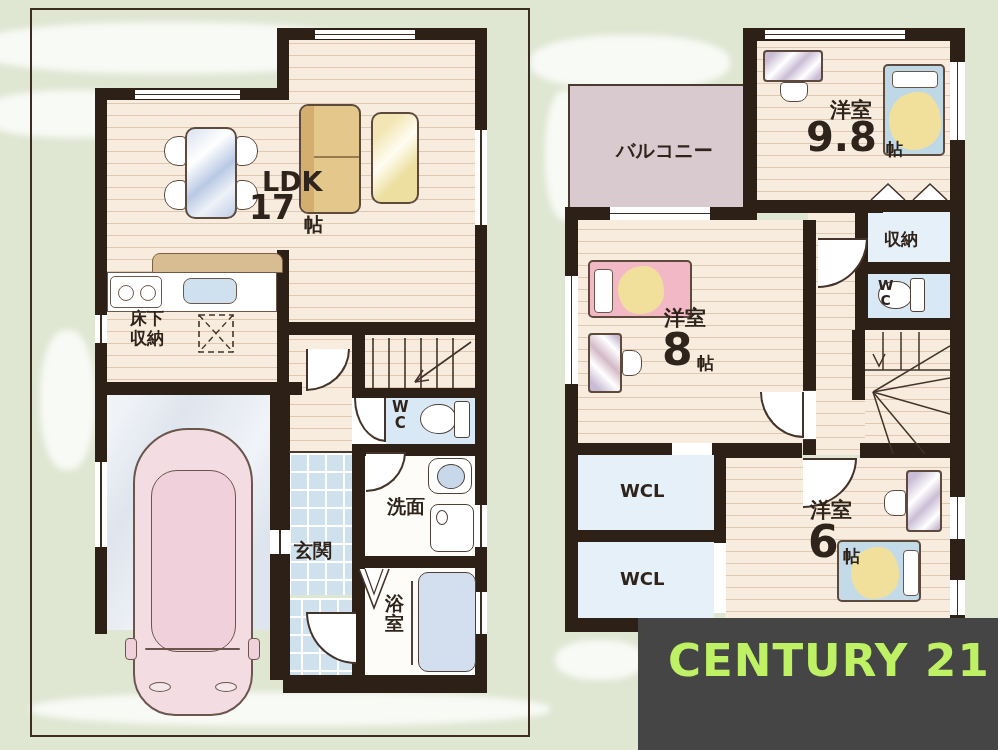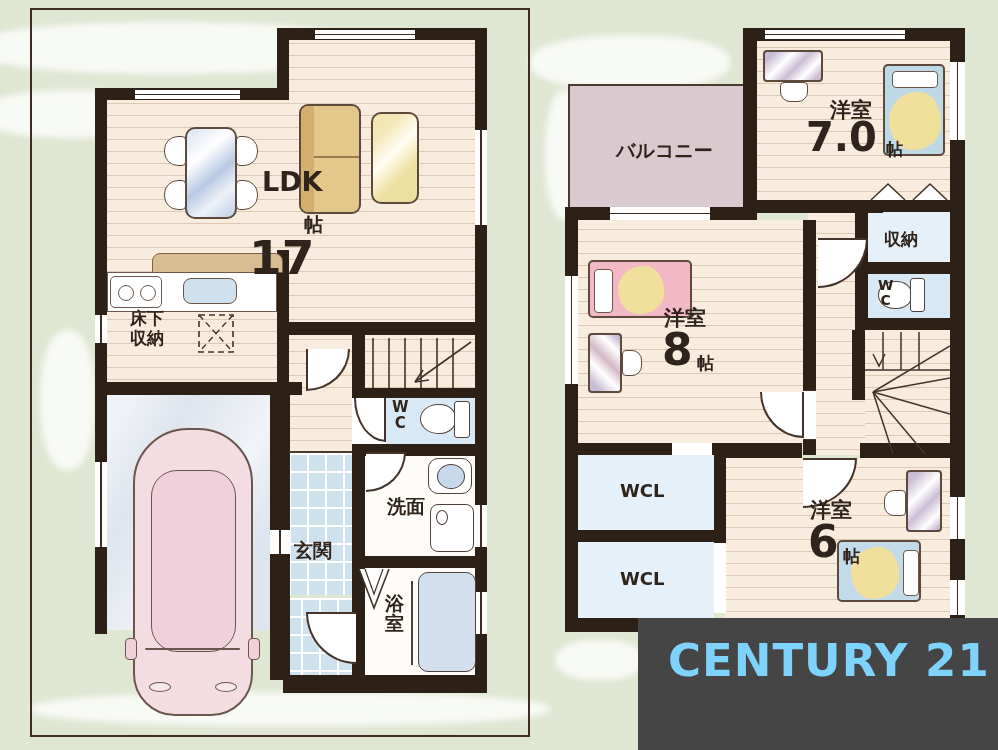--- a/index.html
+++ b/index.html
@@ -25,21 +25,21 @@
   .leaf-l{border-left:2px solid #43332a;}
   .leaf-r{border-right:2px solid #43332a;}
   .leaf-t{border-top:2px solid #43332a;}
   .lbl{position:absolute;color:#2f241b;font-weight:bold;white-space:nowrap;}
   .stack{width:1.1em;word-break:break-all;text-align:center;line-height:1.05;white-space:normal;}
   .furn{position:absolute;border:2px solid #5d4a3d;border-radius:7px;box-sizing:border-box;}
   .chair{position:absolute;background:#fff;border:1.5px solid #5d4a3d;box-sizing:border-box;}
   .pillow{position:absolute;background:#fff;border:1.5px solid #6a564a;border-radius:4px;}
   .blanket{position:absolute;background:#f0e09c;border-radius:58% 42% 55% 45%/50% 55% 45% 55%;}
   .logo{position:absolute;background:#454545;}
-  .logo .brand{color:#7dd3fc;font-weight:bold;font-size:45px;letter-spacing:1px;line-height:1;}
+  .logo .brand{color:#bef264;font-weight:bold;font-size:45px;letter-spacing:1px;line-height:1;}
   .logo .store{color:#c9b37e;font-weight:bold;font-size:19px;letter-spacing:.45em;margin-top:12px;}
   svg{display:block;}
 </style>
 </head>
 <body>
 
 <div id="canvas">
 
   <div class="streak" style="left:-30px;top:22px;width:400px;height:52px;"></div>
   <div class="streak" style="left:-20px;top:90px;width:190px;height:48px;"></div>
@@ -158,21 +158,21 @@
     <div class="abs" style="left:133px;top:428px;width:120px;height:288px;background:#f3dde3;border:2.5px solid #6b564e;border-radius:55px 55px 42px 42px;box-sizing:border-box;">
       <div class="abs" style="left:16px;top:40px;width:83px;height:180px;background:#efd0db;border:1.8px solid #6b564e;border-radius:26px;"></div>
       <div class="abs" style="left:10px;top:218px;width:95px;height:2px;background:#6b564e;border-radius:2px;"></div>
       <div class="abs" style="left:14px;top:252px;width:20px;height:8px;border:1.5px solid #6b564e;border-radius:50%;background:#f6e7ec;"></div>
       <div class="abs" style="left:80px;top:252px;width:20px;height:8px;border:1.5px solid #6b564e;border-radius:50%;background:#f6e7ec;"></div>
       <div class="abs" style="left:-10px;top:208px;width:10px;height:20px;background:#efd0db;border:1.5px solid #6b564e;border-radius:4px;"></div>
       <div class="abs" style="left:113px;top:208px;width:10px;height:20px;background:#efd0db;border:1.5px solid #6b564e;border-radius:4px;"></div>
     </div>
 
     <div class="lbl" style="left:262px;top:166px;font-size:27px;">LDK</div>
-    <div class="lbl" style="left:249px;top:188px;font-size:47px;margin-top:42px;">17</div>
+    <div class="lbl" style="left:249px;top:188px;font-size:33px;">17</div>
     <div class="lbl" style="left:304px;top:212px;font-size:19px;">帖</div>
     <div class="lbl" style="left:130px;top:308px;font-size:17px;line-height:1.2;">
       <span style="display:block;">床下</span>
       <span style="display:block;">収納</span>
     </div>
     <div class="lbl stack" style="left:392px;top:400px;font-size:15px;">WC</div>
     <div class="lbl" style="left:387px;top:494px;font-size:19px;">洗面</div>
     <div class="lbl" style="left:294px;top:538px;font-size:19px;">玄関</div>
     <div class="lbl stack" style="left:384px;top:594px;font-size:19px;">浴室</div>
   </div>
@@ -264,21 +264,21 @@
 
     <div class="furn" style="left:906px;top:470px;width:36px;height:62px;border-radius:4px;background:linear-gradient(135deg,#c9bcd4 12%,#ffffff 38%,#cabdd5 58%,#ffffff 80%,#c9bcd4 95%);"></div>
     <div class="chair" style="left:884px;top:490px;width:22px;height:26px;border-radius:10px 4px 4px 10px;"></div>
     <div class="furn" style="left:837px;top:540px;width:84px;height:62px;border-radius:5px;background:#c3dae8;">
       <div class="pillow" style="left:64px;top:8px;width:14px;height:44px;"></div>
       <div class="blanket" style="left:12px;top:5px;width:48px;height:52px;"></div>
     </div>
 
     <div class="lbl" style="left:616px;top:138px;font-size:19px;font-weight:bold;">バルコニー</div>
     <div class="lbl" style="left:830px;top:96px;font-size:21px;">洋室</div>
-    <div class="lbl" style="left:806px;top:114px;font-size:40px;">7.0</div>
+    <div class="lbl" style="left:806px;top:114px;font-size:40px;">9.8</div>
     <div class="lbl" style="left:886px;top:138px;font-size:17px;">帖</div>
     <div class="lbl" style="left:884px;top:228px;font-size:17px;">収納</div>
     <div class="lbl stack" style="left:878px;top:278px;font-size:14px;">WC</div>
     <div class="lbl" style="left:664px;top:304px;font-size:21px;">洋室</div>
     <div class="lbl" style="left:662px;top:324px;font-size:44px;">8</div>
     <div class="lbl" style="left:697px;top:352px;font-size:17px;">帖</div>
     <div class="lbl" style="left:620px;top:480px;font-size:18px;">WCL</div>
     <div class="lbl" style="left:620px;top:568px;font-size:18px;">WCL</div>
     <div class="lbl" style="left:810px;top:496px;font-size:21px;">洋室</div>
     <div class="lbl" style="left:808px;top:516px;font-size:44px;">6</div>

